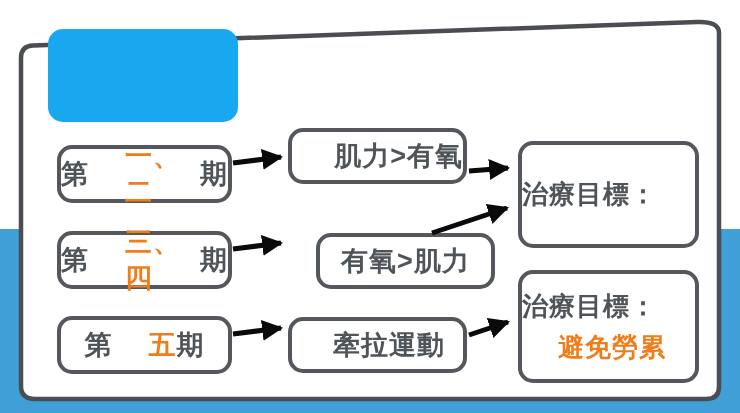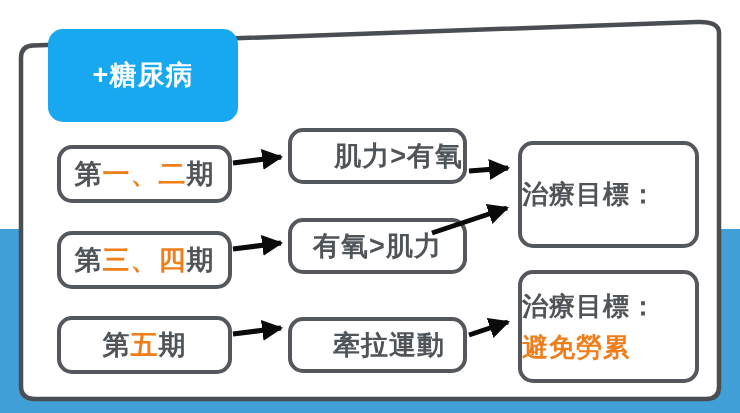--- a/index.html
+++ b/index.html
@@ -27,46 +27,45 @@
     display:flex;align-items:center;justify-content:center;
     font-size:27px;font-weight:700;color:#4F5459;letter-spacing:1px;
     box-sizing:border-box;z-index:2;
   }
   .stage-box{left:57px;width:175px;height:58px;}
   .stage-1{top:145px;}
   .stage-2{top:231px;}
   .stage-3{top:316px;}
   .exercise-box{left:288px;width:179px;height:56px;}
   .exercise-1{top:128px;justify-content:flex-end;}
-  .exercise-2{top:218px;}
+  .exercise-2{top:233px;margin-left:28px;}
   .exercise-3{top:317px;padding-left:23px;}
   .goal-box{
     left:518px;width:181px;
     flex-direction:column;align-items:flex-start;justify-content:center;
     font-size:26px;line-height:41px;letter-spacing:1px;
   }
   .goal-1{top:141px;height:107px;}
   .goal-2{top:270px;height:113px;}
-  .orange{color:#EE7D1A;}
+  .orange{color:#EE7D1A;margin-left:36px;}
   .arrows{
     position:absolute;left:0;top:0;width:740px;height:413px;
     z-index:4;pointer-events:none;
   }
 </style>
 </head>
 <body>
 
 <div class="bg-band"></div>
 
 <svg class="card-svg" viewBox="0 0 740 413" aria-hidden="true">
   <path d="M 33,45.5 L 697,22 Q 719,21 719,33 L 719,387 Q 719,399 706,399 L 35,399 Q 21,399 21,386 L 21,58 Q 21,46 33,45.5 Z" fill="#ffffff" stroke="#4A4E52" stroke-width="4.5" stroke-linejoin="round"></path>
 </svg>
 
 <div class="header-box">
-  <div>+糖尿病</div>
 </div>
 
 <div class="box stage-box stage-1">
   <span>第</span>
     <span class="orange">一、二</span>
     <span>期</span>
 </div>
 <div class="box stage-box stage-2">
   <span>第</span>
     <span class="orange">三、四</span>

